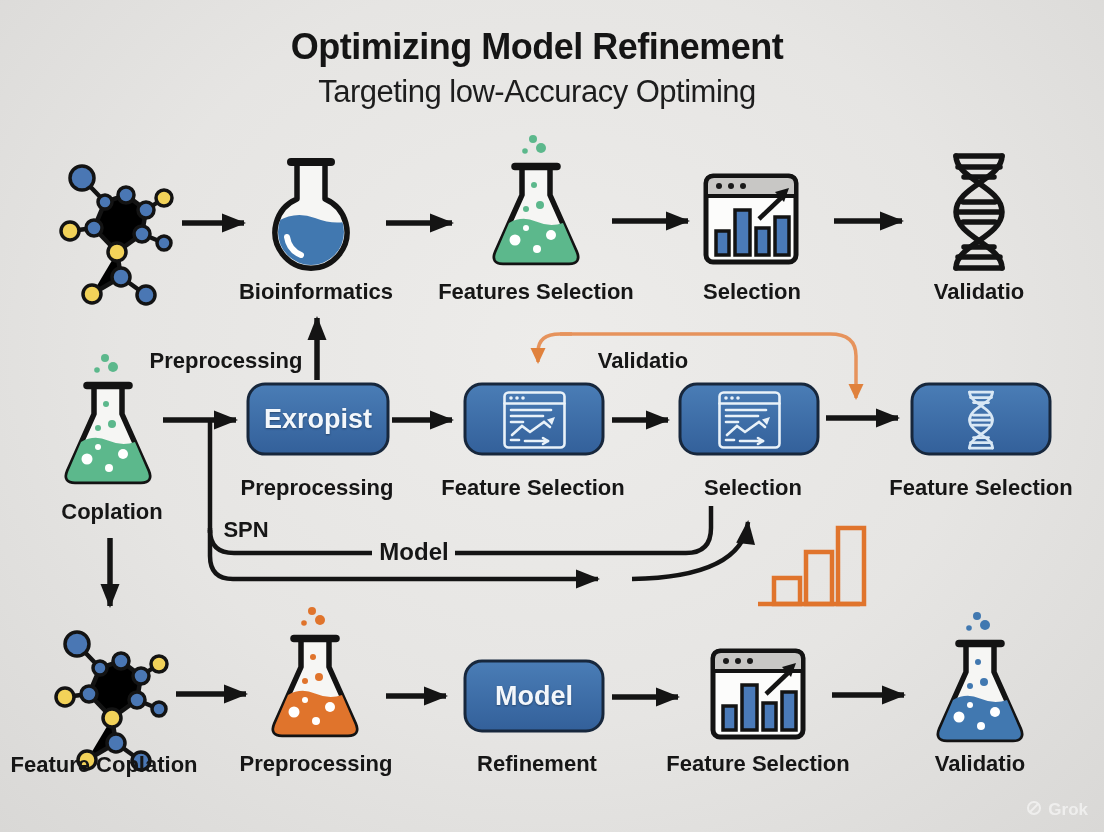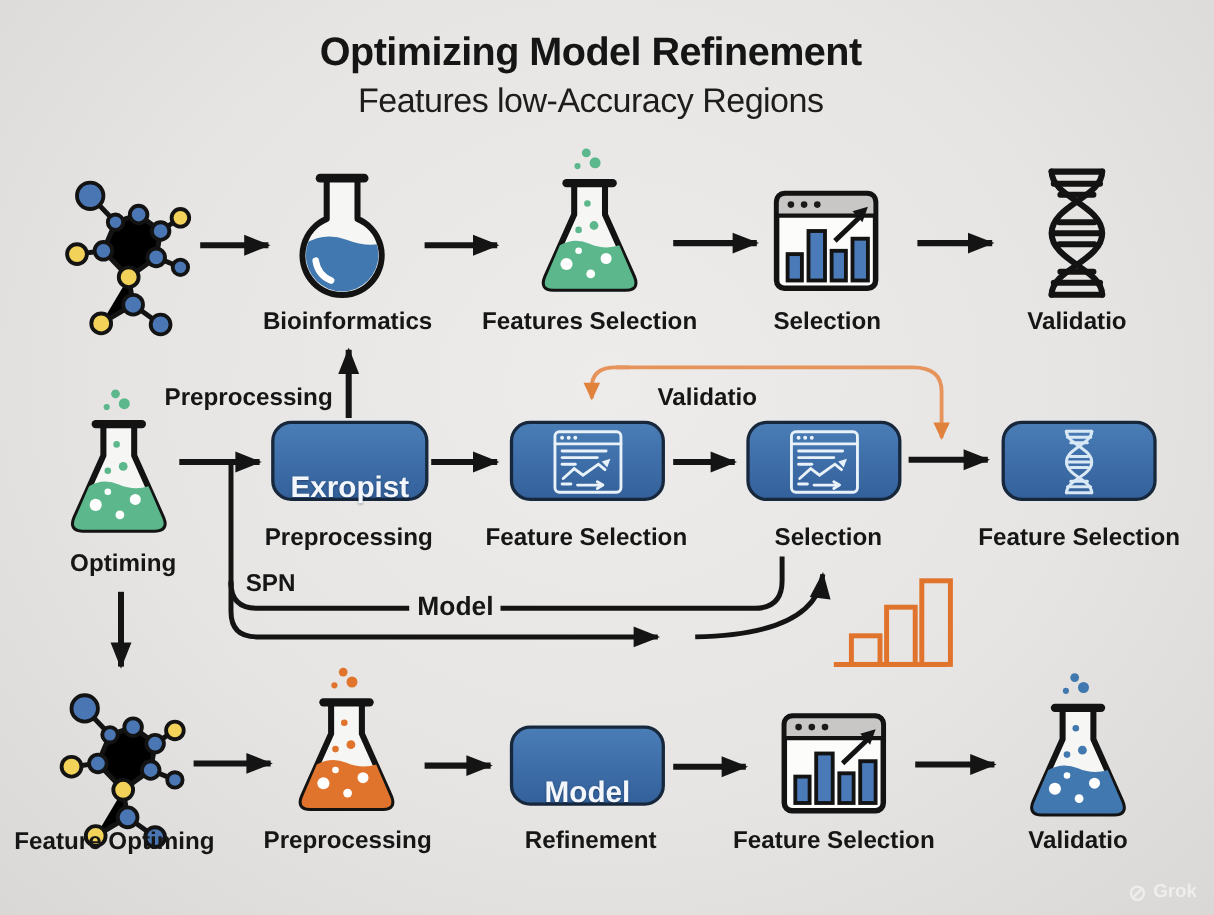--- a/index.html
+++ b/index.html
@@ -9,26 +9,26 @@
     font-family:"Liberation Sans",sans-serif;color:#1b1b1b;
   }
   .scene{position:absolute;left:0;top:0;}
   .title{position:absolute;left:537px;top:26px;transform:translateX(-50%);
     font-size:36px;font-weight:700;letter-spacing:-.5px;white-space:nowrap;color:#151515;}
   .subtitle{position:absolute;left:537px;top:74px;transform:translateX(-50%);
     font-size:31px;font-weight:400;letter-spacing:-.5px;white-space:nowrap;color:#1d1d1d;}
   .lbl{position:absolute;transform:translateX(-50%);font-size:22px;font-weight:700;
     white-space:nowrap;color:#161616;}
   .boxtxt{position:absolute;width:140px;height:70px;display:flex;align-items:center;justify-content:center;
-    color:#f3f7fb;font-size:27px;font-weight:700;text-shadow:0 1px 2px rgba(10,25,45,.45);margin-top:24px;}
+    color:#f3f7fb;font-size:27px;font-weight:700;text-shadow:0 1px 2px rgba(10,25,45,.45);}
   .bluebox{fill:url(#boxg);stroke:#17273c;stroke-width:3;}
   .liq-green{--liq:#5cb88c;}
   .liq-orange{--liq:#e0742c;}
   .liq-blue{--liq:#4178b0;}
-  .wm{position:absolute;right:16px;bottom:12px;display:flex;align-items:flex-end;gap:6px;
+  .wm{position:absolute;right:16px;bottom:12px;display:flex;align-items:flex-start;gap:6px;
     color:rgba(255,255,255,.55);font-size:17px;font-weight:700;margin-top:40px;}
   .wm svg{opacity:.55;}
 </style>
 </head>
 <body>
 
 <div class="canvas">
 
   <svg class="scene" width="1104" height="832" viewBox="0 0 1104 832">
     <defs>
@@ -209,39 +209,39 @@
     <use href="#flask" x="259" y="604" class="liq-orange"></use>
     <use href="#flask" x="924" y="609" class="liq-blue"></use>
 
     <use href="#winchart" x="703" y="173"></use>
     <use href="#winchart" x="710" y="648"></use>
 
     <use href="#dna" x="941" y="152" color="#131313"></use>
   </svg>
 
   <div class="title">Optimizing Model Refinement</div>
-  <div class="subtitle">Features low-Accuracy Regions</div>
+  <div class="subtitle">Targeting low-Accuracy Optiming</div>
 
   <div class="lbl" style="left:536px;top:279px">Features Selection</div>
   <div class="lbl" style="left:316px;top:279px">Bioinformatics</div>
   <div class="lbl" style="left:752px;top:279px">Selection</div>
   <div class="lbl" style="left:979px;top:279px">Validatio</div>
 
   <div class="lbl" style="left:226px;top:348px">Preprocessing</div>
   <div class="lbl" style="left:643px;top:348px">Validatio</div>
-  <div class="lbl" style="left:112px;top:499px">Optiming</div>
+  <div class="lbl" style="left:112px;top:499px">Coplation</div>
   <div class="boxtxt" style="left:248px;top:384px">Exropist</div>
   <div class="lbl" style="left:317px;top:475px">Preprocessing</div>
   <div class="lbl" style="left:533px;top:475px">Feature Selection</div>
   <div class="lbl" style="left:753px;top:475px">Selection</div>
   <div class="lbl" style="left:981px;top:475px">Feature Selection</div>
   <div class="lbl" style="left:246px;top:517px">SPN</div>
   <div class="lbl" style="left:414px;top:538px;font-size:24px">Model</div>
 
-  <div class="lbl" style="left:104px;top:752px">Feature Optiming</div>
+  <div class="lbl" style="left:104px;top:752px">Feature Coplation</div>
   <div class="lbl" style="left:316px;top:751px">Preprocessing</div>
   <div class="boxtxt" style="left:464px;top:661px">Model</div>
   <div class="lbl" style="left:537px;top:751px">Refinement</div>
   <div class="lbl" style="left:758px;top:751px">Feature Selection</div>
   <div class="lbl" style="left:980px;top:751px">Validatio</div>
 
   <div class="wm">
     <svg width="16" height="16" viewBox="0 0 16 16">
       <circle cx="8" cy="8" r="6" fill="none" stroke="#ffffff" stroke-width="2"></circle>
       <path d="M3.5,12.5 L12.5,3.5" stroke="#ffffff" stroke-width="2"></path>

